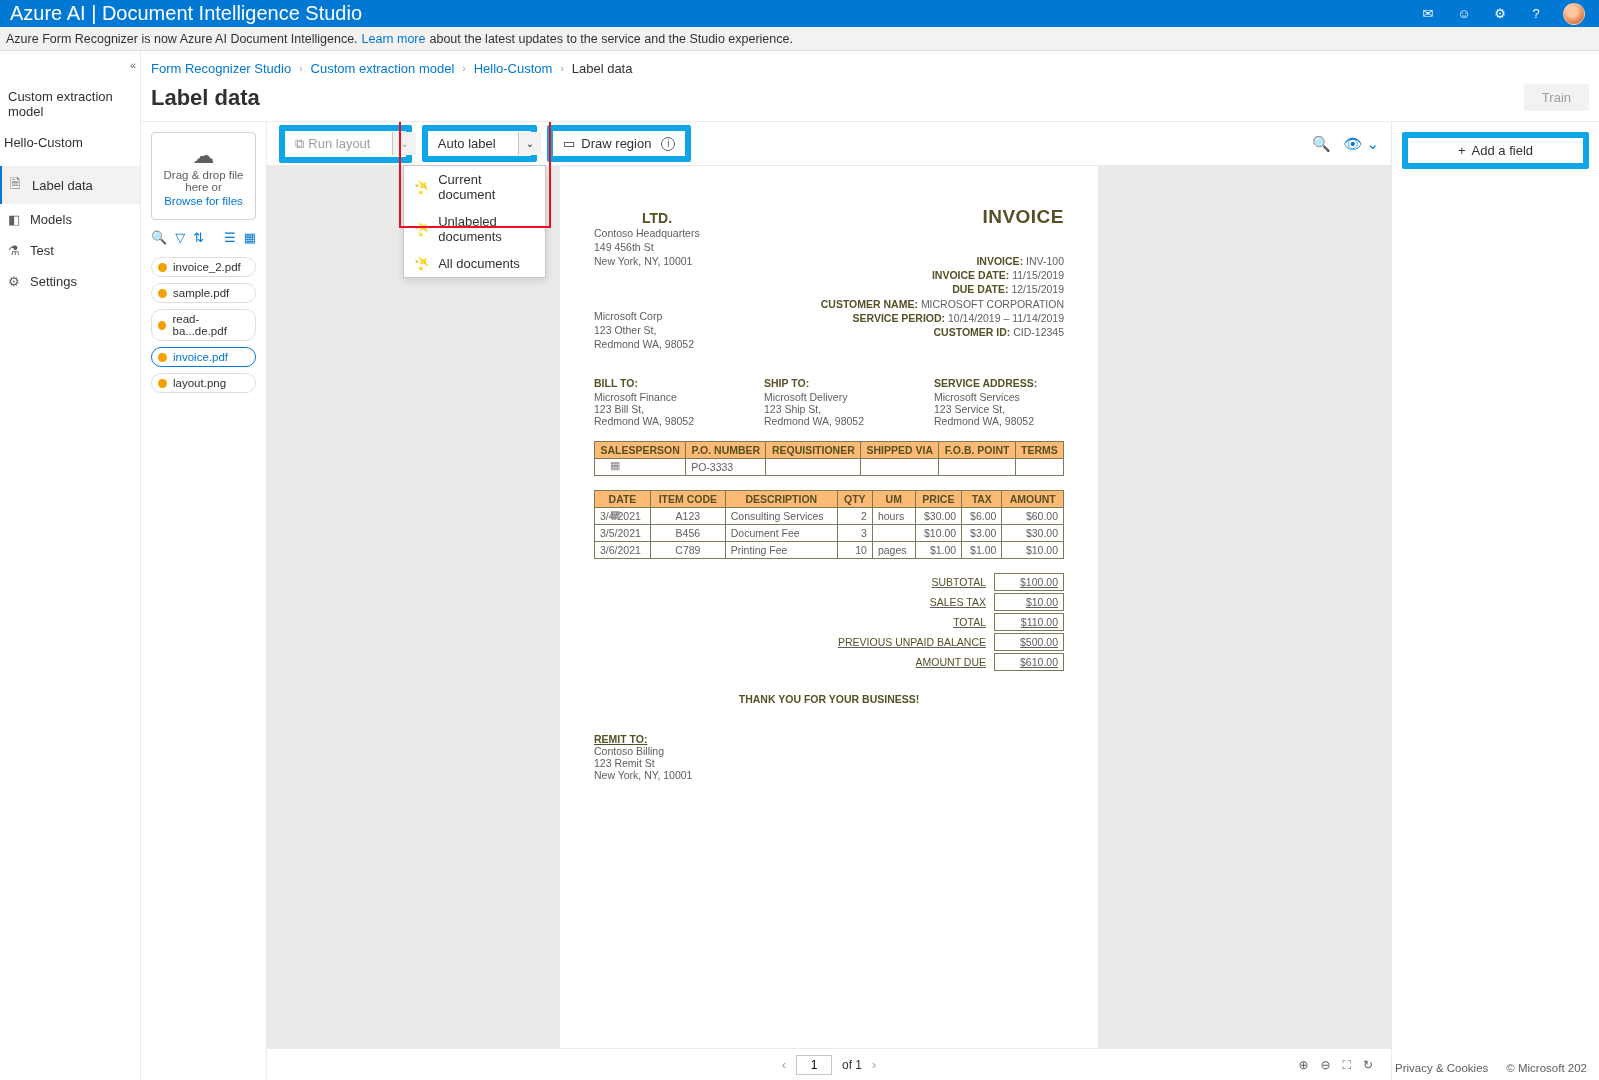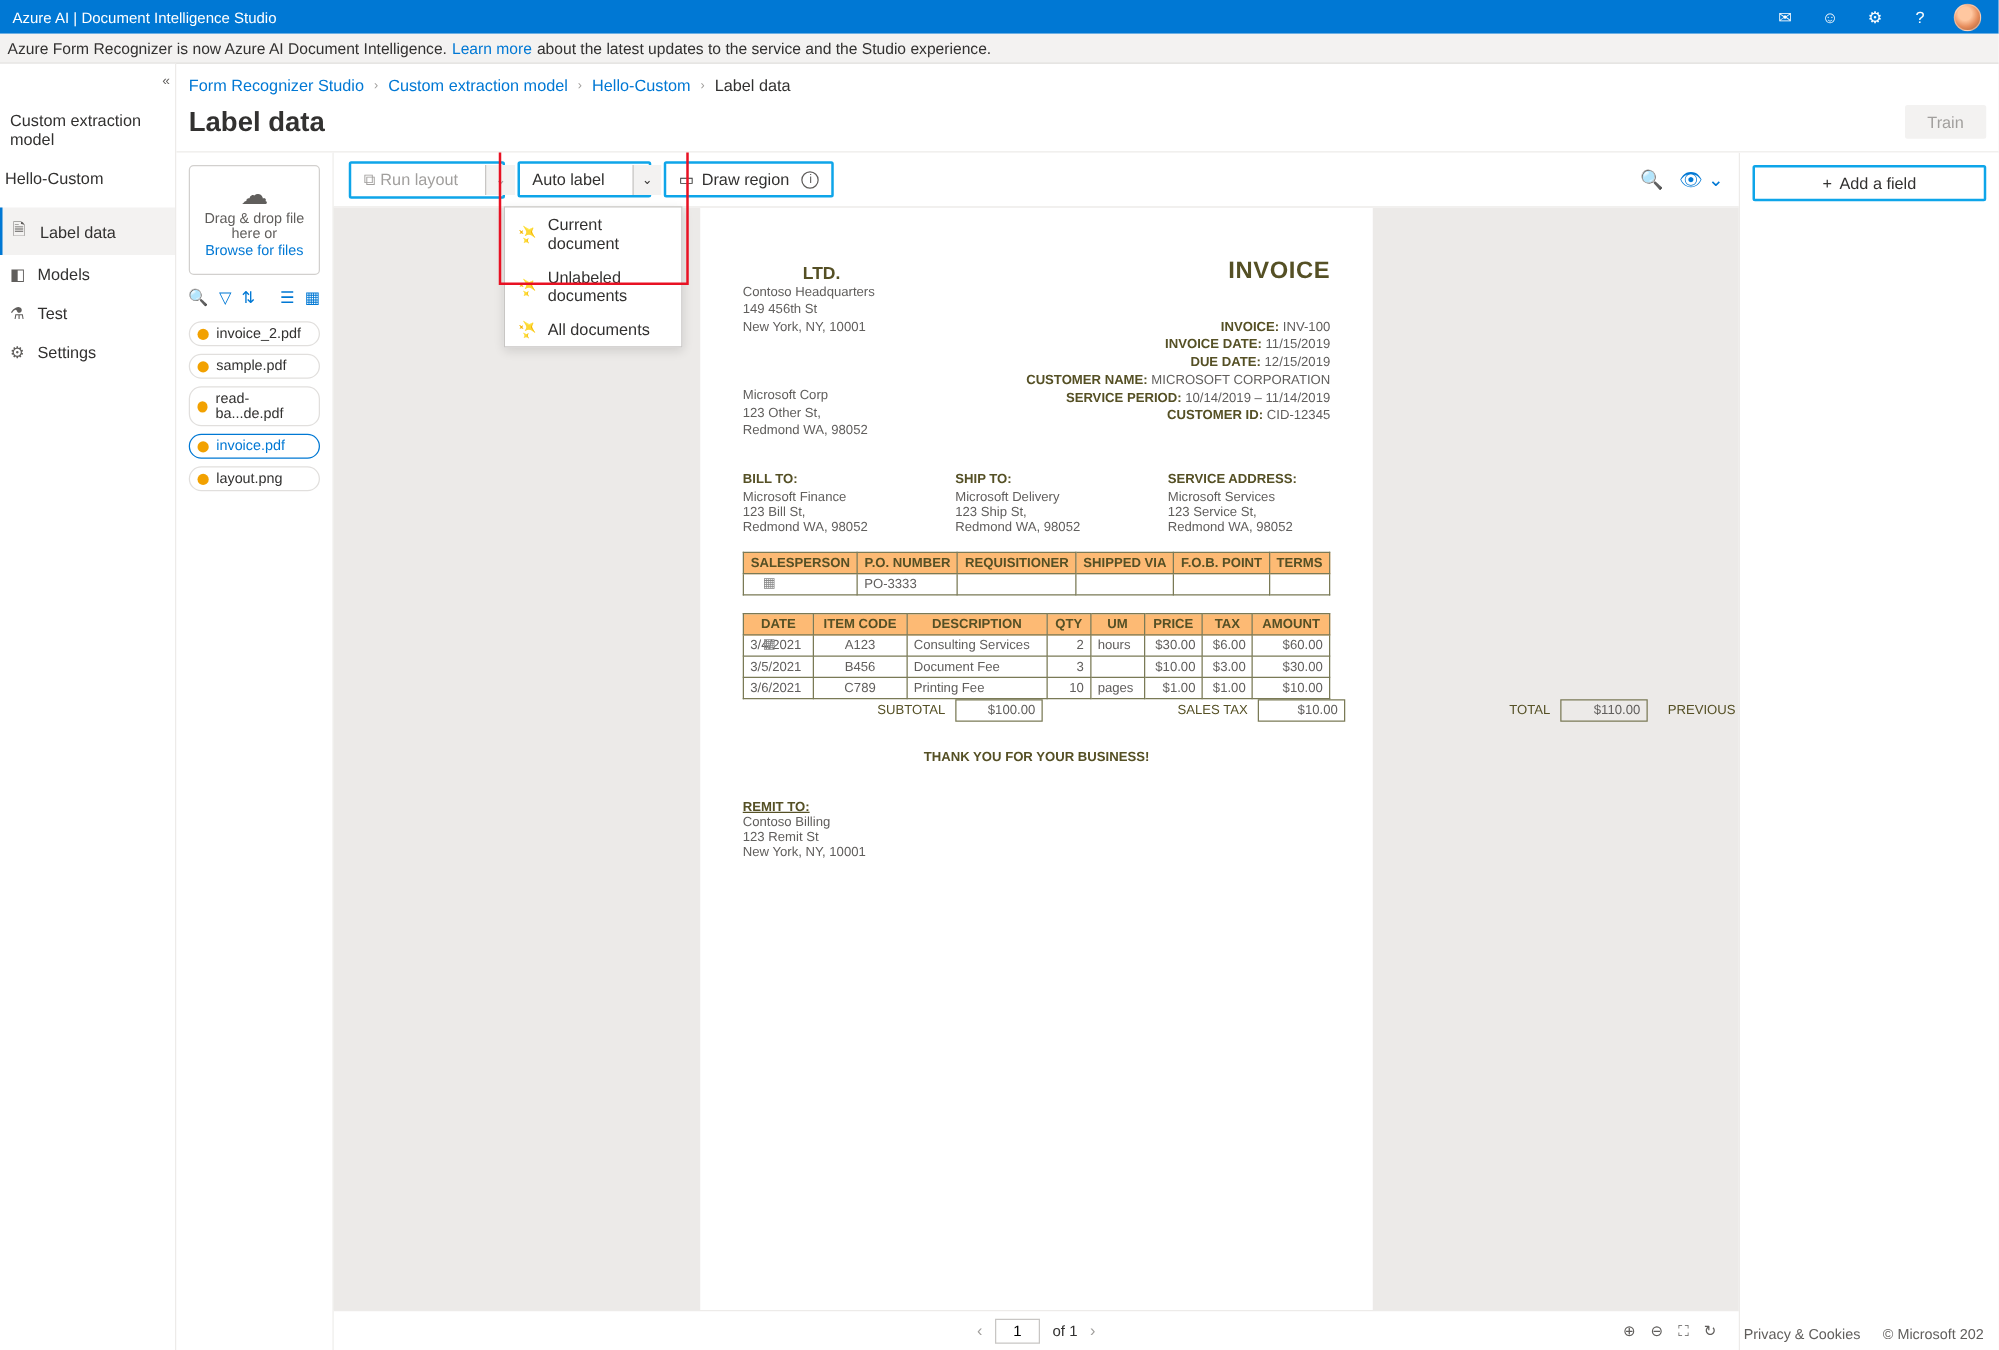--- a/index.html
+++ b/index.html
@@ -1,20 +1,20 @@
 <!DOCTYPE html>
 <html><head>
 <meta charset="utf-8">
 <style>
 * { box-sizing: border-box; margin: 0; padding: 0; }
 body { font-family: "Segoe UI", Arial, sans-serif; font-size: 13px; color: #323130; background: #fff; overflow: hidden; }
 
 
 .top-header { background: #0078d4; color: #fff; height: 27px; display: flex; align-items: center; justify-content: space-between; padding: 0 8px; }
-.top-header-left { font-size: 12px; padding-left: 2px; }
+.top-header-left { font-size: 20px; padding-left: 2px; }
 .top-header-right { display: flex; gap: 18px; align-items: center; padding-right: 6px; }
 .top-header-right .icon { width: 18px; height: 18px; display: inline-flex; align-items: center; justify-content: center; cursor: pointer; color: #fff; }
 .avatar { width: 22px; height: 22px; border-radius: 50%; background: radial-gradient(circle at 40% 35%, #ffc7a0 30%, #e58b5a 60%, #9b5a36); border: 1px solid rgba(255,255,255,0.4); }
 
 
 .info-banner { background: #f3f2f1; height: 24px; display: flex; align-items: center; padding: 0 6px; font-size: 12.5px; border-bottom: 1px solid #e1dfdd; }
 .info-banner a { color: #0078d4; text-decoration: none; margin: 0 4px; }
 
 
 .app-body { display: flex; height: calc(100vh - 51px); }
@@ -52,21 +52,21 @@
 .file-toolbar span { cursor: pointer; }
 .file-list { display: flex; flex-direction: column; gap: 6px; }
 .file-item { display: flex; align-items: center; gap: 6px; border: 1px solid #e1dfdd; border-radius: 10px; padding: 3px 6px; font-size: 11.5px; cursor: pointer; }
 .file-item .dot { width: 9px; height: 9px; border-radius: 50%; background: #f2a100; }
 .file-item.selected { border-color: #0078d4; color: #0078d4; }
 .file-item.selected .fname { color: #0078d4; }
 
 
 .canvas-area { flex: 1; display: flex; flex-direction: column; background: #eceae8; position: relative; }
 .canvas-toolbar { background: #fff; height: 44px; display: flex; align-items: center; padding: 0 12px; gap: 10px; border-bottom: 1px solid #edebe9; position: relative; }
-.toolbar-btn { display: inline-flex; align-items: center; gap: 6px; border: 2px solid #0ea5e9; background: #fff; padding: 5px 10px; border-radius: 2px; font-size: 13px; color: #323130; cursor: pointer; }
+.toolbar-btn { display: inline-flex; align-items: center; gap: 6px; border: 6px solid #0ea5e9; background: #fff; padding: 5px 10px; border-radius: 2px; font-size: 13px; color: #323130; cursor: pointer; }
 .toolbar-btn.disabled { color: #a19f9d; }
 .toolbar-btn .chev-down { background: #f3f2f1; margin: -5px -10px -5px 6px; padding: 5px 7px; border-left: 1px solid #c8c6c4; font-size: 10px; }
 .toolbar-btn.split { padding: 0; }
 .toolbar-btn.split .main { padding: 5px 10px; }
 .toolbar-btn.split .chev-down { padding: 6px 7px; }
 .info-icon { display: inline-block; width: 14px; height: 14px; border: 1px solid #605e5c; border-radius: 50%; font-size: 10px; line-height: 12px; text-align: center; color: #605e5c; margin-left: 4px; }
 .canvas-toolbar .spacer { flex: 1; }
 .view-icons { display: flex; gap: 12px; color: #0078d4; align-items: center; font-size: 15px; }
 
 
@@ -91,21 +91,21 @@
 .section-row { display: flex; gap: 40px; margin-top: 26px; }
 .section-row .col { flex: 1; }
 .section-row .col b { color: #555025; display: block; margin-bottom: 2px; }
 
 .tbl { width: 100%; border-collapse: collapse; margin-top: 14px; font-size: 10.5px; }
 .tbl th, .tbl td { border: 1px solid #7a7a56; padding: 2px 5px; }
 .tbl th { color: #555025; background: #fdba74; font-weight: 700; text-align: center; }
 .tbl td.num { text-align: right; }
 .tbl-handle { position: absolute; left: 16px; width: 12px; color: #888; font-size: 11px; }
 
-.totals { display: flex; flex-direction: row; align-items: flex-end; gap: 2px; }
+.totals { margin-top: 14px; display: flex; flex-direction: column; align-items: flex-end; gap: 2px; text-decoration: underline; }
 .totals-row { display: flex; align-items: center; }
 .totals-row .lbl { width: 170px; text-align: right; padding-right: 8px; font-size: 10.5px; color: #555025; }
 .totals-row .val { width: 70px; border: 1px solid #7a7a56; padding: 2px 5px; text-align: right; }
 
 .thanks { text-align: center; font-weight: 700; color: #555025; margin-top: 22px; font-size: 10.5px; }
 .remit { margin-top: 28px; }
 .remit b { color: #555025; text-decoration: underline; }
 
 
 .pager-bar { height: 32px; background: #fff; border-top: 1px solid #edebe9; display: flex; align-items: center; justify-content: center; gap: 10px; font-size: 12px; position: relative; }

